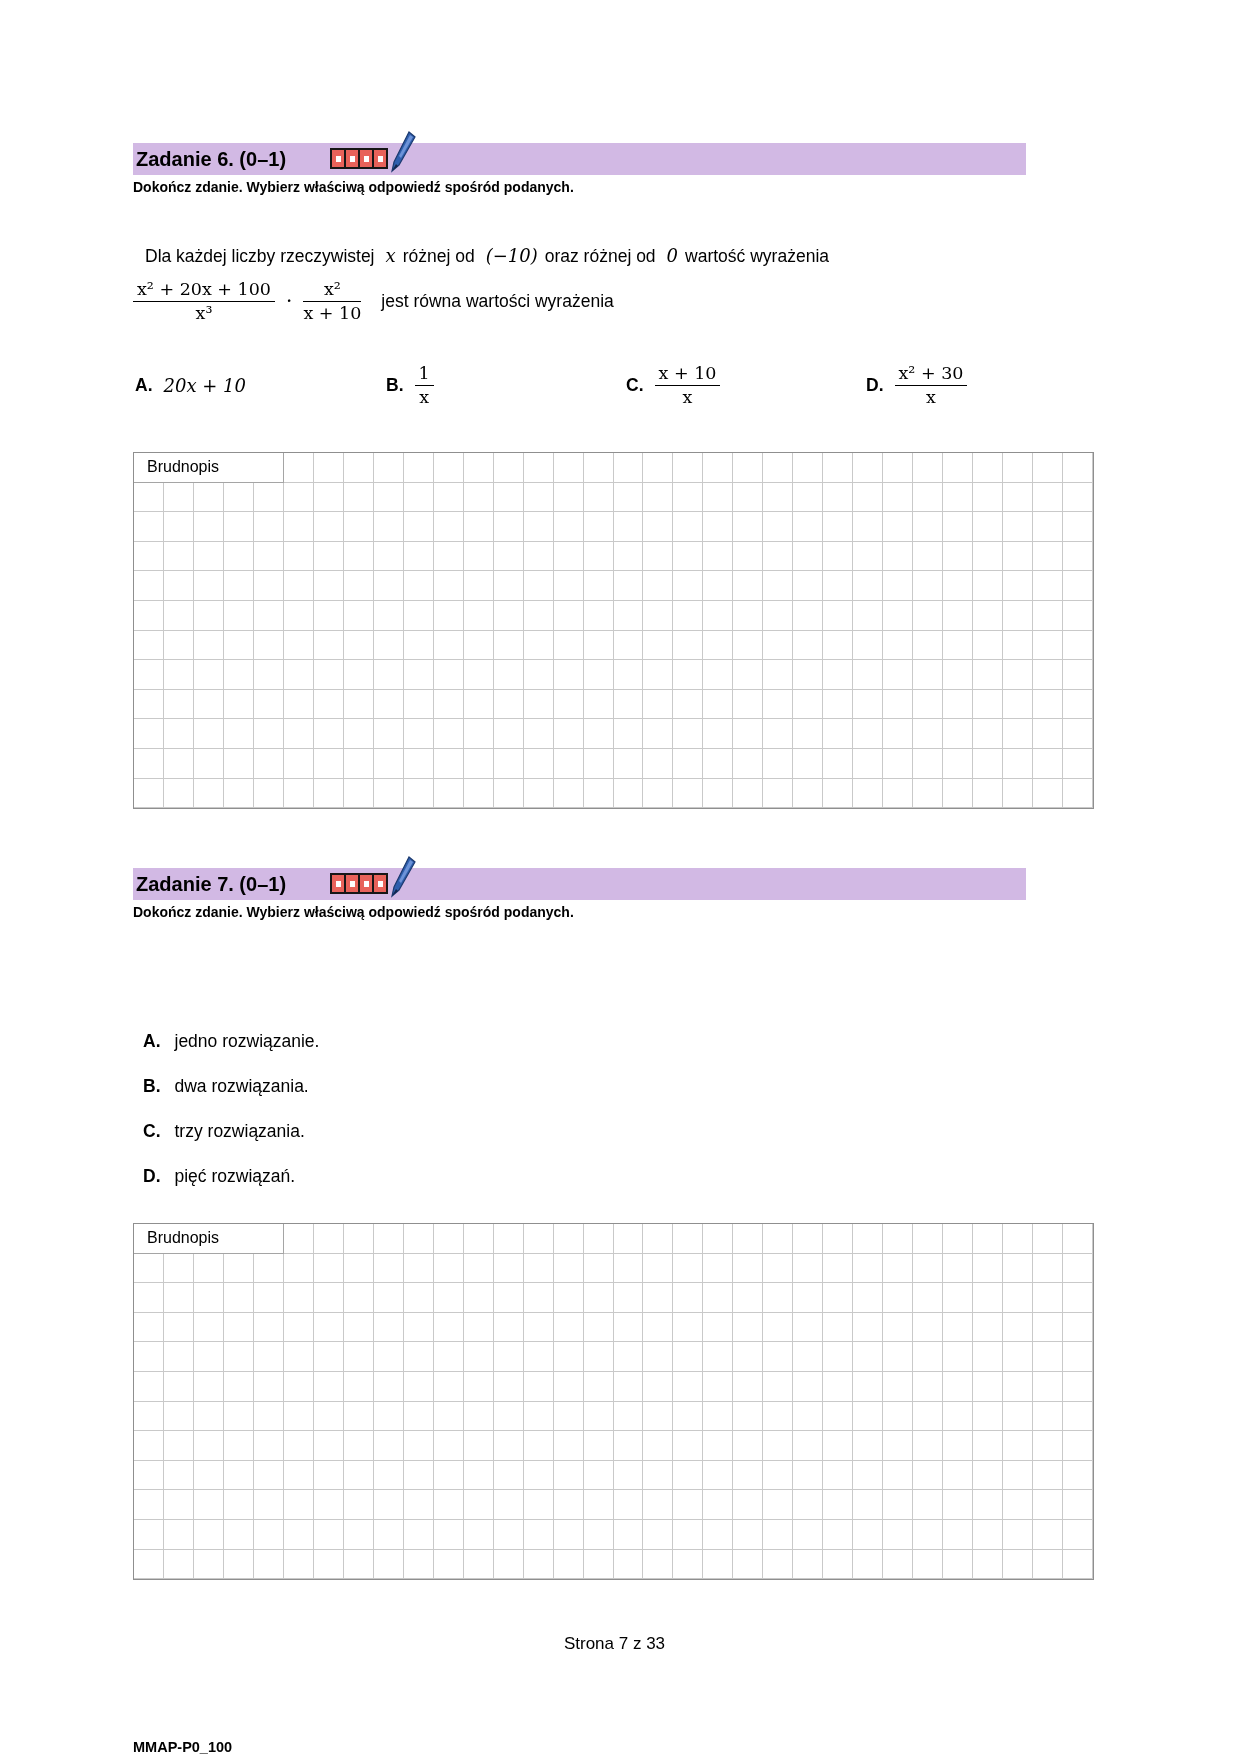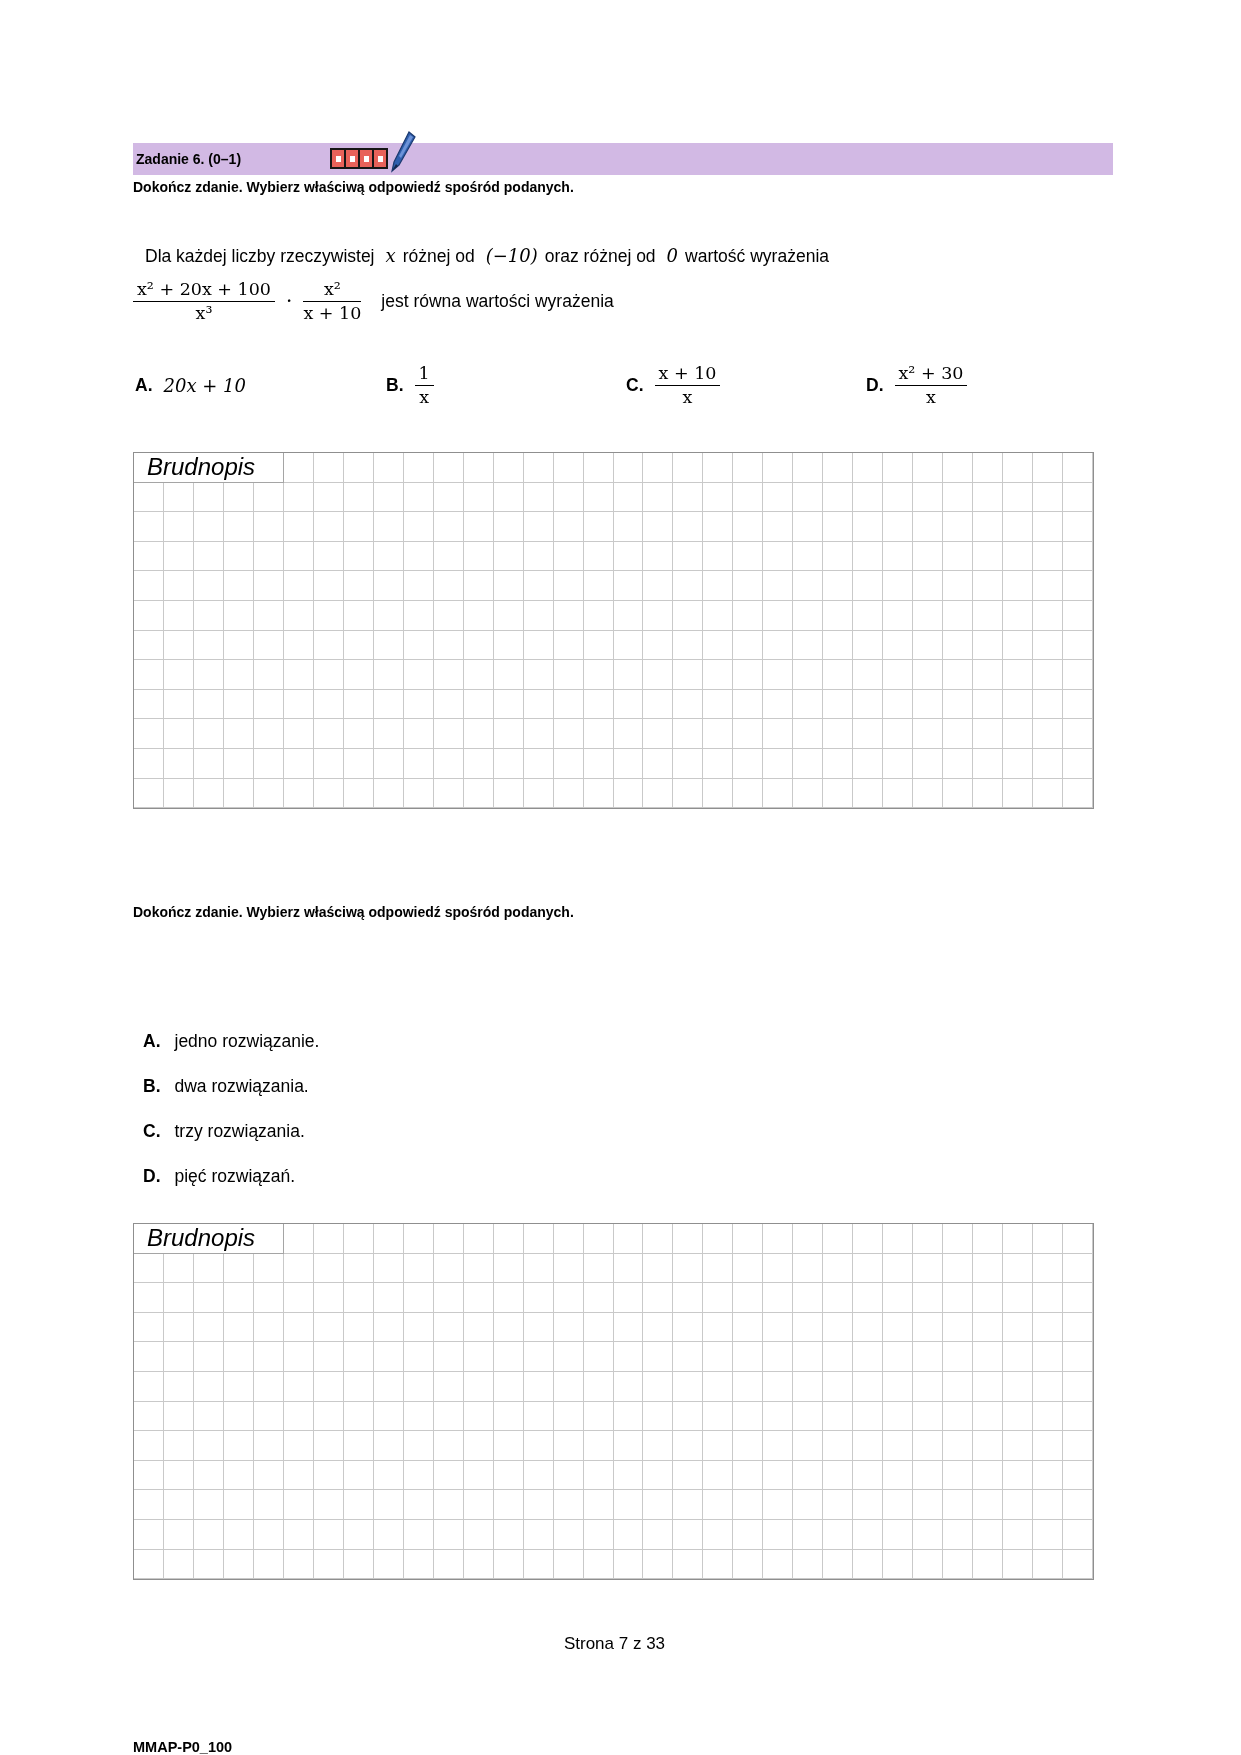--- a/index.html
+++ b/index.html
@@ -3,23 +3,23 @@
 <meta charset="utf-8">
 <style>
   html,body { margin:0; padding:0; background:#ffffff; }
   .page {
     position:relative; width:1241px; height:1755px; background:#ffffff;
     font-family:"Liberation Sans", sans-serif; color:#000; overflow:hidden;
   }
 
   
   .task-bar {
-    position:absolute; left:133px; width:980px; height:32px;
+    position:absolute; left:133px; width:893px; height:32px;
     background:#d2b9e4; display:flex; align-items:center;
-    font-weight:bold; font-size:14px; padding-left:3px; box-sizing:border-box;
+    font-weight:bold; font-size:20px; padding-left:3px; box-sizing:border-box;
   }
   .bar-icon { position:absolute; left:197px; top:5px; display:flex; align-items:center; }
   .stamps { display:inline-flex; border:2px solid #161616; background:#161616; gap:2px; }
   .stamp { width:12px; height:17px; background:#e8625a; display:flex; align-items:center; justify-content:center; }
   .stamp-dot { width:5px; height:6px; background:#ffffff; }
   .pen { position:absolute; left:58px; top:-17px; }
 
   .instruction {
     position:absolute; left:133px; font-weight:bold; font-size:14px; white-space:nowrap;
   }
@@ -51,21 +51,21 @@
   .opt .ans-label { margin-right:14px; }
 
   
   .scratch {
     position:absolute; left:133px; width:961px;
     display:grid; grid-template-columns:repeat(32, 1fr); grid-auto-rows:29.6px;
     border:1px solid #8f8f8f; box-sizing:border-box; background:#fff;
   }
   .cell { border-right:1px solid #c9c9c9; border-bottom:1px solid #c9c9c9; box-sizing:border-box; }
   .label-cell {
-    font-style:italic; font-size:24px; display:flex; align-items:center;
+    font-size:16px; display:flex; align-items:center;
     padding-left:13px; border-right:1px solid #a5a5a5; border-bottom:1px solid #a5a5a5;
   }
 
   .footer-page { position:absolute; left:133px; width:963px; text-align:center; font-size:17px; }
   .footer-code { position:absolute; left:133px; font-weight:bold; font-size:14.5px; }
 </style>
 </head>
 <body>
 
 <div class="page">
@@ -518,20 +518,46 @@
       <div class="cell"></div>
       <div class="cell"></div>
       <div class="cell"></div>
       <div class="cell"></div>
       <div class="cell"></div>
       <div class="cell"></div>
       <div class="cell"></div>
       <div class="cell"></div>
     </div>
 
+  <div class="task-bar" style="top:868px;">
+    <span>Zadanie 7. (0–1)</span>
+    <span class="bar-icon">
+      <span class="stamps">
+        <span class="stamp">
+            <span class="stamp-dot"></span>
+          </span>
+        <span class="stamp">
+            <span class="stamp-dot"></span>
+          </span>
+        <span class="stamp">
+            <span class="stamp-dot"></span>
+          </span>
+        <span class="stamp">
+            <span class="stamp-dot"></span>
+          </span>
+      </span>
+      <span class="pen">
+        <svg width="28" height="46" viewBox="0 0 28 46">
+          <path d="M21 1 L27 6 L11 34 L4 40 L6 31 Z" fill="#2f5fae" stroke="#1c3a70" stroke-width="1.2"></path>
+          <path d="M8 33 L4 40 L10 35 Z" fill="#12264d"></path>
+          <path d="M22 4 L25 6 L13 27 L11 25 Z" fill="#6d93d8"></path>
+        </svg>
+      </span>
+    </span>
+  </div>
 
   <div class="instruction" style="top:904px;">Dokończ zdanie. Wybierz właściwą odpowiedź spośród podanych.</div>
 
 
   <div class="opt" style="top:1031px;">
     <span class="ans-label">A.</span><span>jedno rozwiązanie.</span>
   </div>
   <div class="opt" style="top:1076px;">
     <span class="ans-label">B.</span><span>dwa rozwiązania.</span>
   </div>

